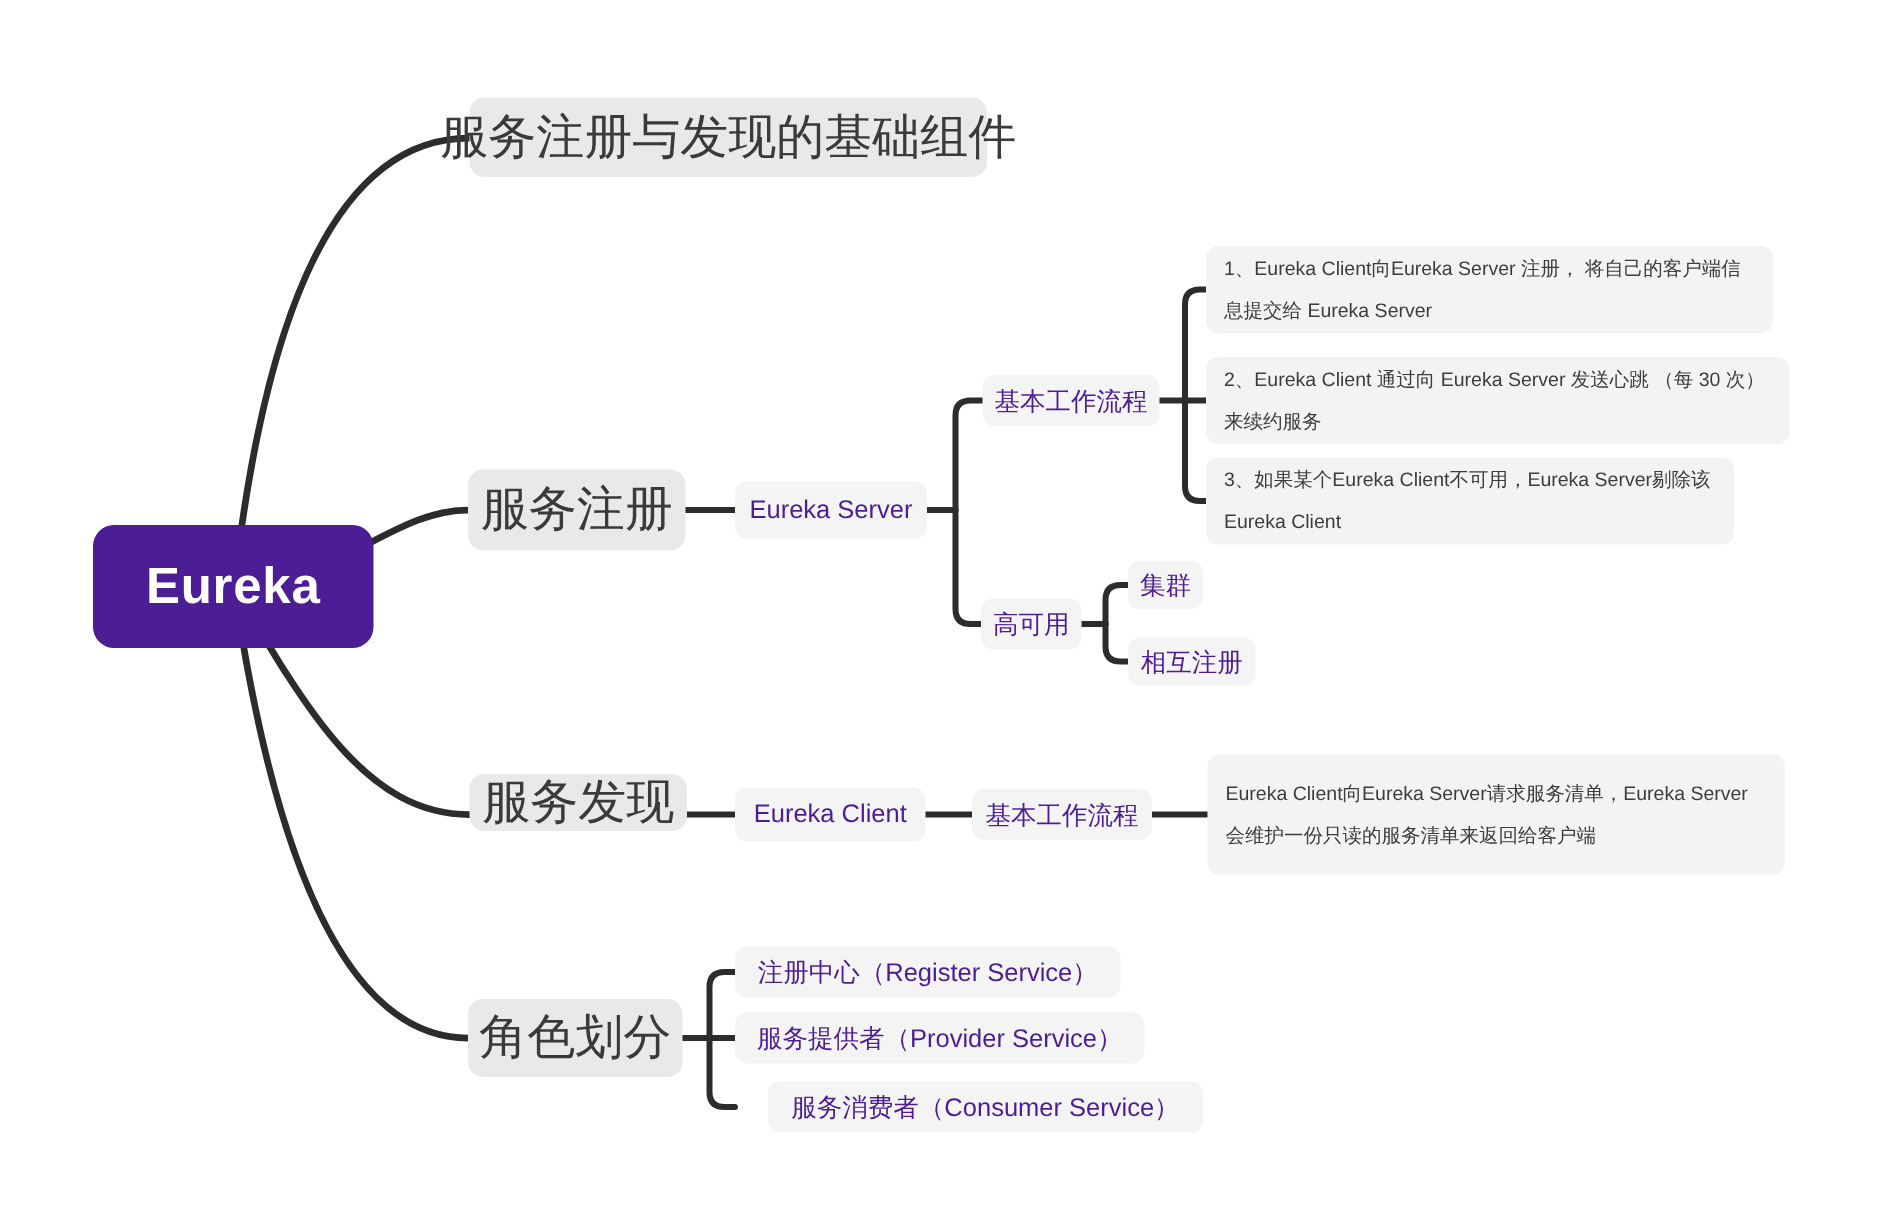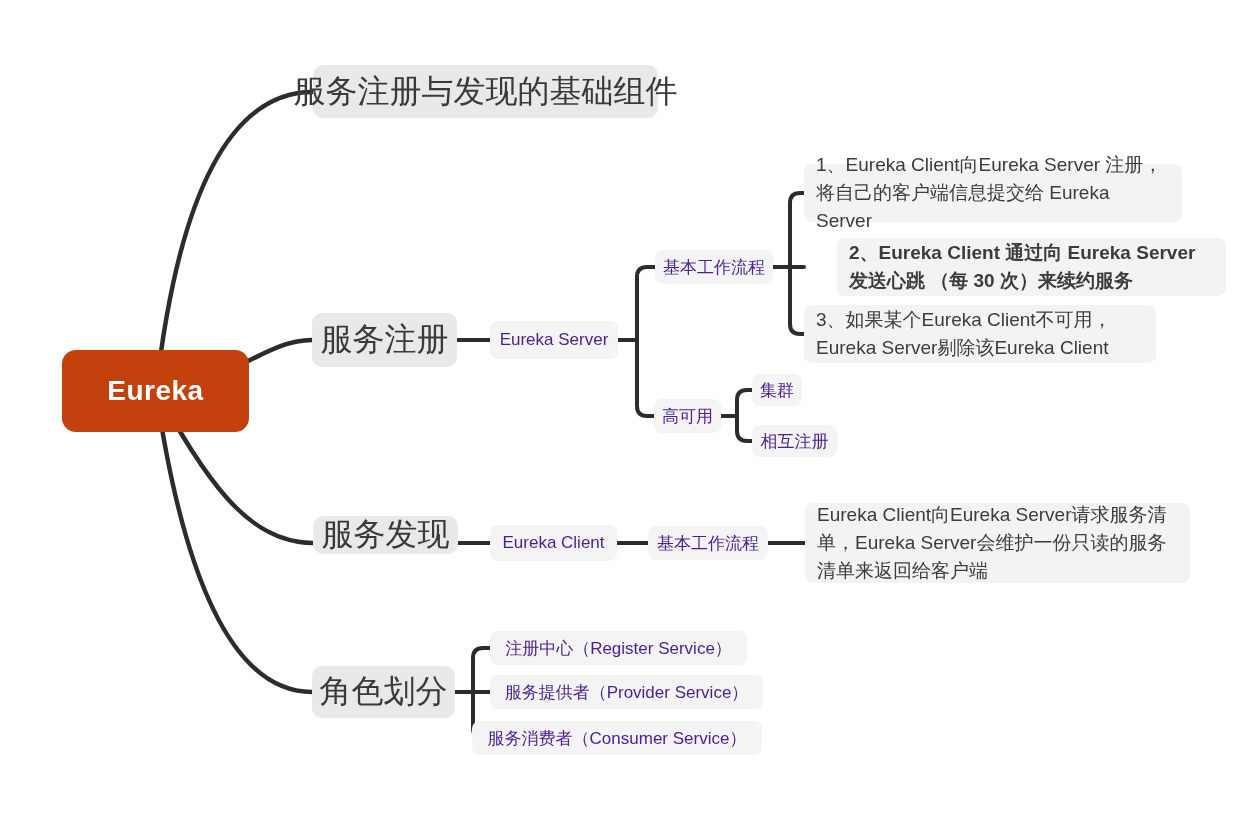--- a/index.html
+++ b/index.html
@@ -29,43 +29,43 @@
   }
   .node {
     position: absolute;
     display: flex;
     align-items: center;
     justify-content: center;
     z-index: 2;
     white-space: nowrap;
   }
   .root-node {
-    background: #c2410c;
+    background: #4c1d95;
     color: #ffffff;
-    font-size: 28px;
+    font-size: 34px;
     font-weight: bold;
     border-radius: 14px;
     letter-spacing: 0.5px;
   }
   .branch-node {
     background: #e9e9e9;
     color: #3a3a3a;
     font-size: 32px;
     border-radius: 10px;
   }
   .sub-node {
     background: #f4f4f4;
     color: #4c1d95;
     font-size: 17px;
     border-radius: 8px;
   }
   .note-node {
     background: #f3f3f3;
     color: #3c3c3c;
-    font-size: 19px;
+    font-size: 13px;
     border-radius: 8px;
     line-height: 28px;
     white-space: normal;
     justify-content: flex-start;
     text-align: left;
     padding: 1px 12px;
   }
 </style>
 </head>
 <body>
@@ -104,21 +104,21 @@
   <div class="node branch-node" style="left:313px; top:65px; width:345px; height:53px;">服务注册与发现的基础组件</div>
 
   <div class="node branch-node" style="left:312px; top:313px; width:145px; height:54px;">服务注册</div>
 
   <div class="node sub-node" style="left:490px; top:321px; width:128px; height:38px;">Eureka Server</div>
 
   <div class="node sub-node" style="left:655px; top:250px; width:118px; height:34px;">基本工作流程</div>
 
   <div class="node note-node" style="left:804px; top:164px; width:378px; height:58px;">1、Eureka Client向Eureka Server 注册， 将自己的客户端信息提交给 Eureka Server</div>
 
-  <div class="node note-node" style="left:837px; top:238px; width:389px; height:58px;font-weight:bold;">2、Eureka Client 通过向 Eureka Server 发送心跳 （每 30 次）来续约服务</div>
+  <div class="node note-node" style="left:804px; top:238px; width:389px; height:58px;">2、Eureka Client 通过向 Eureka Server 发送心跳 （每 30 次）来续约服务</div>
 
   <div class="node note-node" style="left:804px; top:305px; width:352px; height:58px;">3、如果某个Eureka Client不可用，Eureka Server剔除该Eureka Client</div>
 
   <div class="node sub-node" style="left:654px; top:399px; width:67px; height:34px;">高可用</div>
 
   <div class="node sub-node" style="left:752px; top:374px; width:50px; height:32px;text-align:right;">集群</div>
 
   <div class="node sub-node" style="left:752px; top:425px; width:85px; height:32px;">相互注册</div>
 
   <div class="node branch-node" style="left:313px; top:516px; width:145px; height:38px;">服务发现</div>
@@ -128,15 +128,15 @@
   <div class="node sub-node" style="left:648px; top:526px; width:120px; height:34px;">基本工作流程</div>
 
   <div class="node note-node" style="left:805px; top:503px; width:385px; height:80px;">Eureka Client向Eureka Server请求服务清单，Eureka Server会维护一份只读的服务清单来返回给客户端</div>
 
   <div class="node branch-node" style="left:312px; top:666px; width:143px; height:52px;">角色划分</div>
 
   <div class="node sub-node" style="left:490px; top:631px; width:257px; height:34px;">注册中心（Register Service）</div>
 
   <div class="node sub-node" style="left:490px; top:675px; width:273px; height:34px;">服务提供者（Provider Service）</div>
 
-  <div class="node sub-node" style="left:472px; top:721px; width:290px; height:34px;">服务消费者（Consumer Service）</div>
+  <div class="node sub-node" style="left:512px; top:721px; width:290px; height:34px;">服务消费者（Consumer Service）</div>
 
 </div>
 
 </body></html>

